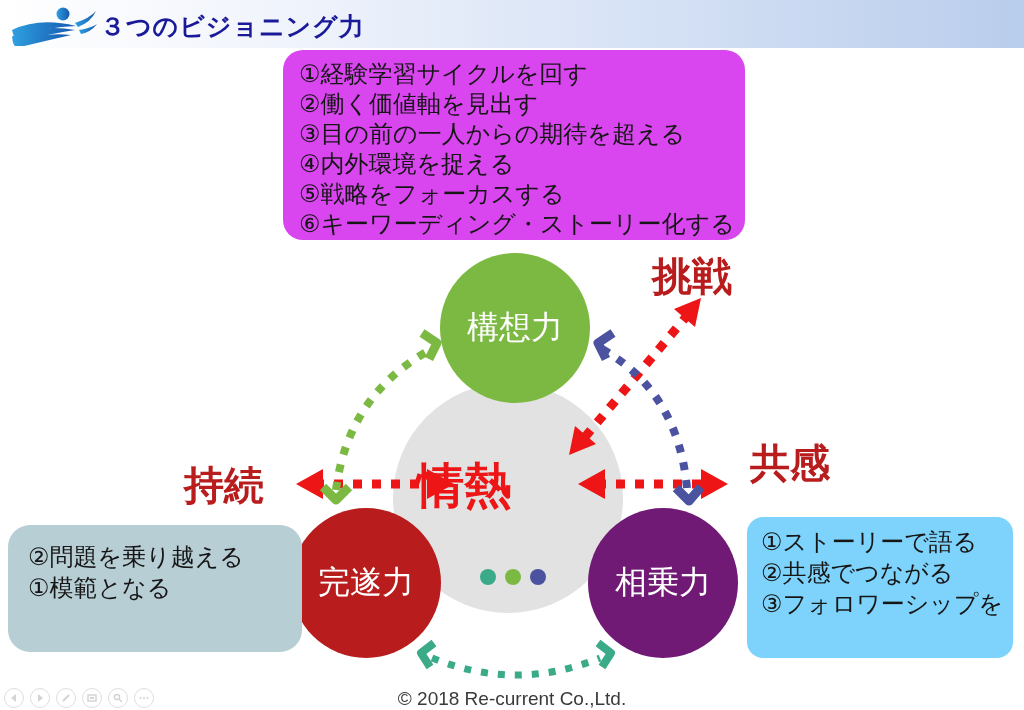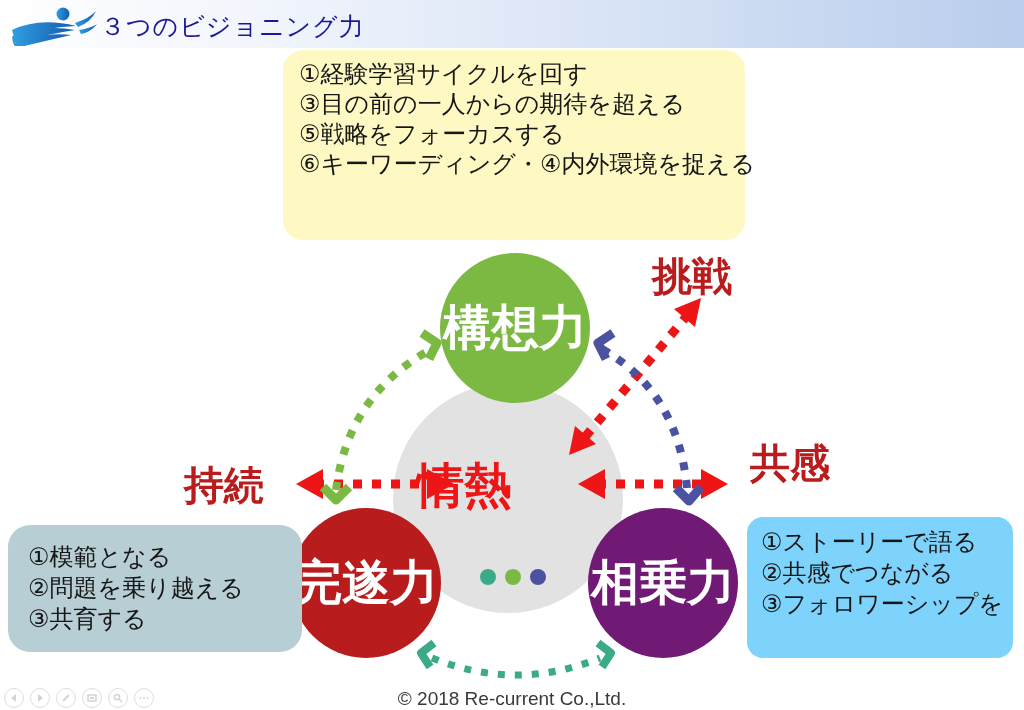--- a/index.html
+++ b/index.html
@@ -9,37 +9,37 @@
     font-family:"Liberation Sans","DejaVu Sans",sans-serif;
   }
   .abs{position:absolute;}
   
   .header{
     left:0;top:0;width:1024px;height:48px;
     background:linear-gradient(to right,#ffffff 0%,#f2f5fc 25%,#dce6f7 55%,#b9cdec 100%);
   }
   .logo{left:12px;top:6px;width:86px;height:40px;}
   .title{
-    left:100px;top:10px;font-size:25px;font-weight:400;color:#1a1a99;
+    left:100px;top:10px;font-size:25px;font-weight:700;color:#1a1a99;
     letter-spacing:1px;white-space:nowrap;
   }
   
   .top-box{
     left:283px;top:50px;width:462px;height:190px;
-    background:#fef9c3;border-radius:20px;
+    background:#d946ef;border-radius:20px;
     padding:9px 0 0 16px;box-sizing:border-box;
   }
   .top-box .ln{font-size:24px;line-height:30px;color:#161616;white-space:nowrap;}
   
   .circle{border-radius:50%;display:flex;align-items:center;justify-content:center;}
   .gray-circle{left:393px;top:383px;width:230px;height:230px;background:#e2e2e2;}
   .c-vision{left:440px;top:253px;width:150px;height:150px;background:#7cb943;}
   .c-completion{left:291px;top:508px;width:150px;height:150px;background:#b91c1c;}
   .c-synergy{left:588px;top:508px;width:150px;height:150px;background:#701a75;}
-  .circle-label{font-size:48px;font-weight:700;color:#ffffff;white-space:nowrap;}
+  .circle-label{font-size:32px;font-weight:400;color:#ffffff;white-space:nowrap;}
   .passion{
     left:416px;top:454px;width:200px;text-align:left;
     font-size:48px;font-weight:800;color:#ed1515;white-space:nowrap;
   }
   .keyword{font-size:40px;font-weight:800;color:#b91c1c;white-space:nowrap;}
   .kw-challenge{left:652px;top:249px;}
   .kw-sustain{left:184px;top:458px;}
   .kw-empathy{left:750px;top:436px;}
   
   .dot{width:16px;height:16px;border-radius:50%;}
@@ -88,44 +88,45 @@
     <path d="M2,74 Q58,52 118,58 Q66,70 8,84 Z" fill="url(#lg)"></path>
     <circle cx="102" cy="16" r="13" fill="url(#lg)"></circle>
     <path d="M126,34 Q156,24 168,10 Q158,32 132,42 Z" fill="url(#lg)"></path>
     <path d="M134,48 Q158,44 170,36 Q158,52 138,56 Z" fill="url(#lg)"></path>
   </svg>
   <div class="abs title">３つのビジョニング力</div>
 </div>
 
 <div class="abs top-box">
   <div class="ln">①経験学習サイクルを回す</div>
+  <div class="ln">②働く価値軸を見出す</div>
   <div class="ln">③目の前の一人からの期待を超える</div>
+  <div class="ln">④内外環境を捉える</div>
   <div class="ln">⑤戦略をフォーカスする</div>
-  <div class="ln">⑥キーワーディング・④内外環境を捉える</div>
+  <div class="ln">⑥キーワーディング・ストーリー化する</div>
 </div>
 
 <div class="abs circle gray-circle"></div>
 <div class="abs circle c-vision">
   <span class="circle-label">構想力</span>
 </div>
 <div class="abs circle c-completion">
   <span class="circle-label">完遂力</span>
 </div>
 <div class="abs circle c-synergy">
   <span class="circle-label">相乗力</span>
 </div>
 
 <div class="abs dot dot1"></div>
 <div class="abs dot dot2"></div>
 <div class="abs dot dot3"></div>
 
 <div class="abs left-box">
+  <div class="side-ln">②問題を乗り越える</div>
   <div class="side-ln">①模範となる</div>
-  <div class="side-ln">②問題を乗り越える</div>
-  <div class="side-ln">③共育する</div>
 </div>
 <div class="abs right-box">
   <div class="side-ln">①ストーリーで語る</div>
   <div class="side-ln">②共感でつながる</div>
   <div class="side-ln">③フォロワーシップを</div>
 </div>
 
 <svg class="abs overlay" viewBox="0 0 1024 710">
 
   <g stroke="#ed1515" fill="#ed1515">

